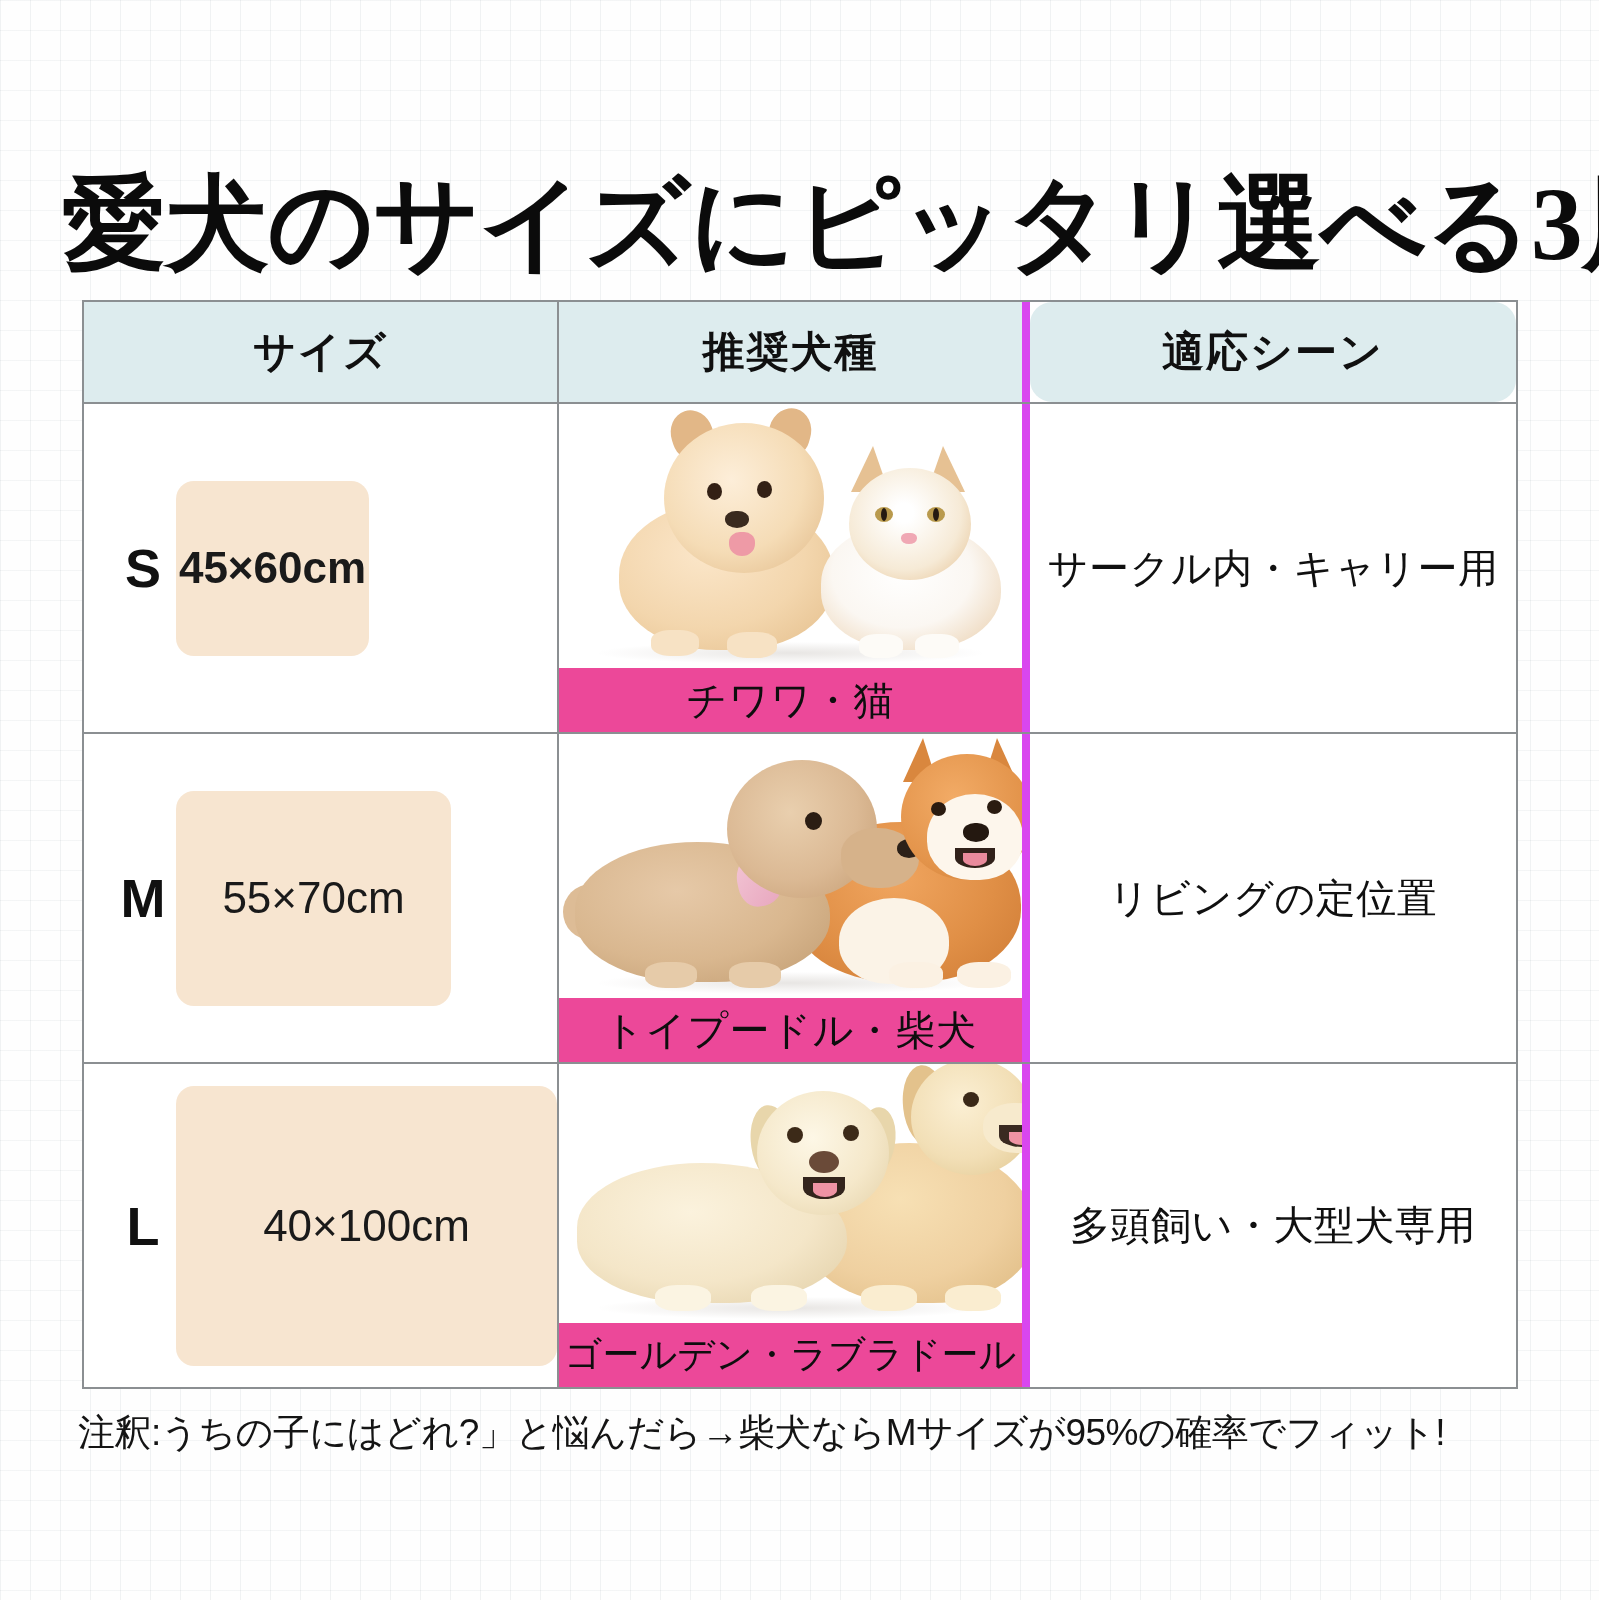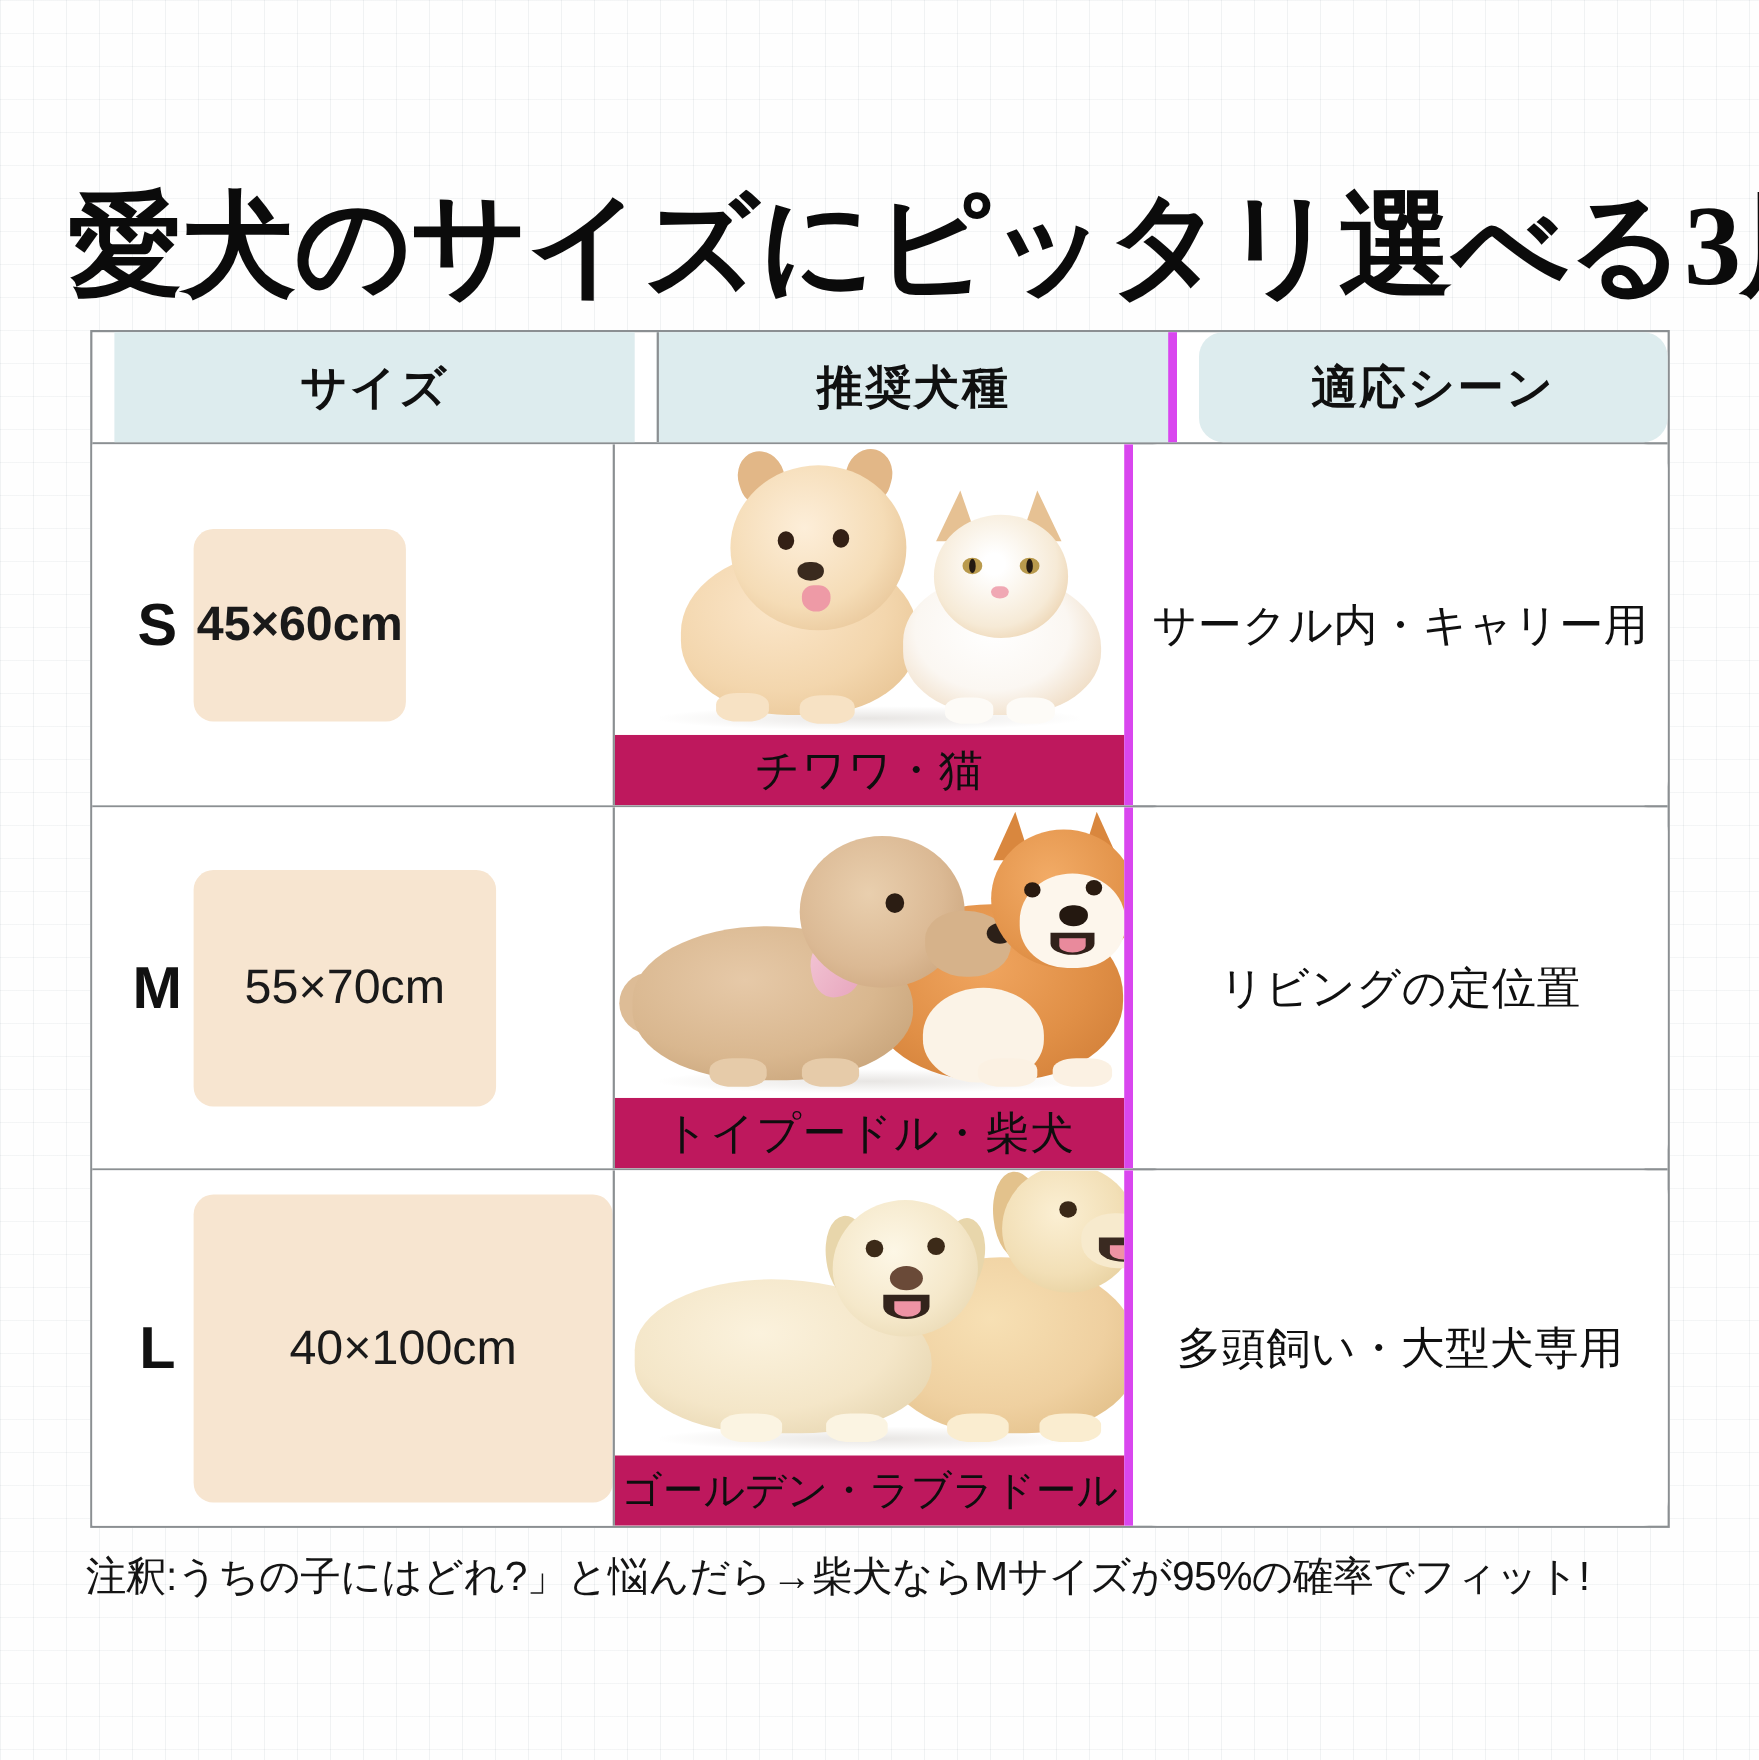--- a/index.html
+++ b/index.html
@@ -77,21 +77,20 @@
   .header-row .hcell {
     background: #ddecee;
     height: 100px;
     display: flex;
     align-items: center;
     justify-content: center;
     font-size: 42px;
     font-weight: 700;
     color: #101010;
     letter-spacing: 2px;
-    margin-left: 20px;
   }
 
   
   .body-row { height: 330px; }
   .body-row.row-l { height: 325px; }
 
   .size-cell {
     height: 100%;
     display: flex;
     align-items: center;
@@ -132,21 +131,21 @@
     position: relative;
     overflow: hidden;
   }
   .photo {
     flex: 1;
     position: relative;
     overflow: hidden;
     background: #ffffff;
   }
   .caption {
-    background: #be185d;
+    background: #ec4899;
     height: 64px;
     display: flex;
     align-items: center;
     justify-content: center;
     font-size: 40px;
     color: #0e0e0e;
     letter-spacing: 1px;
     white-space: nowrap;
     text-align: center;
   }

